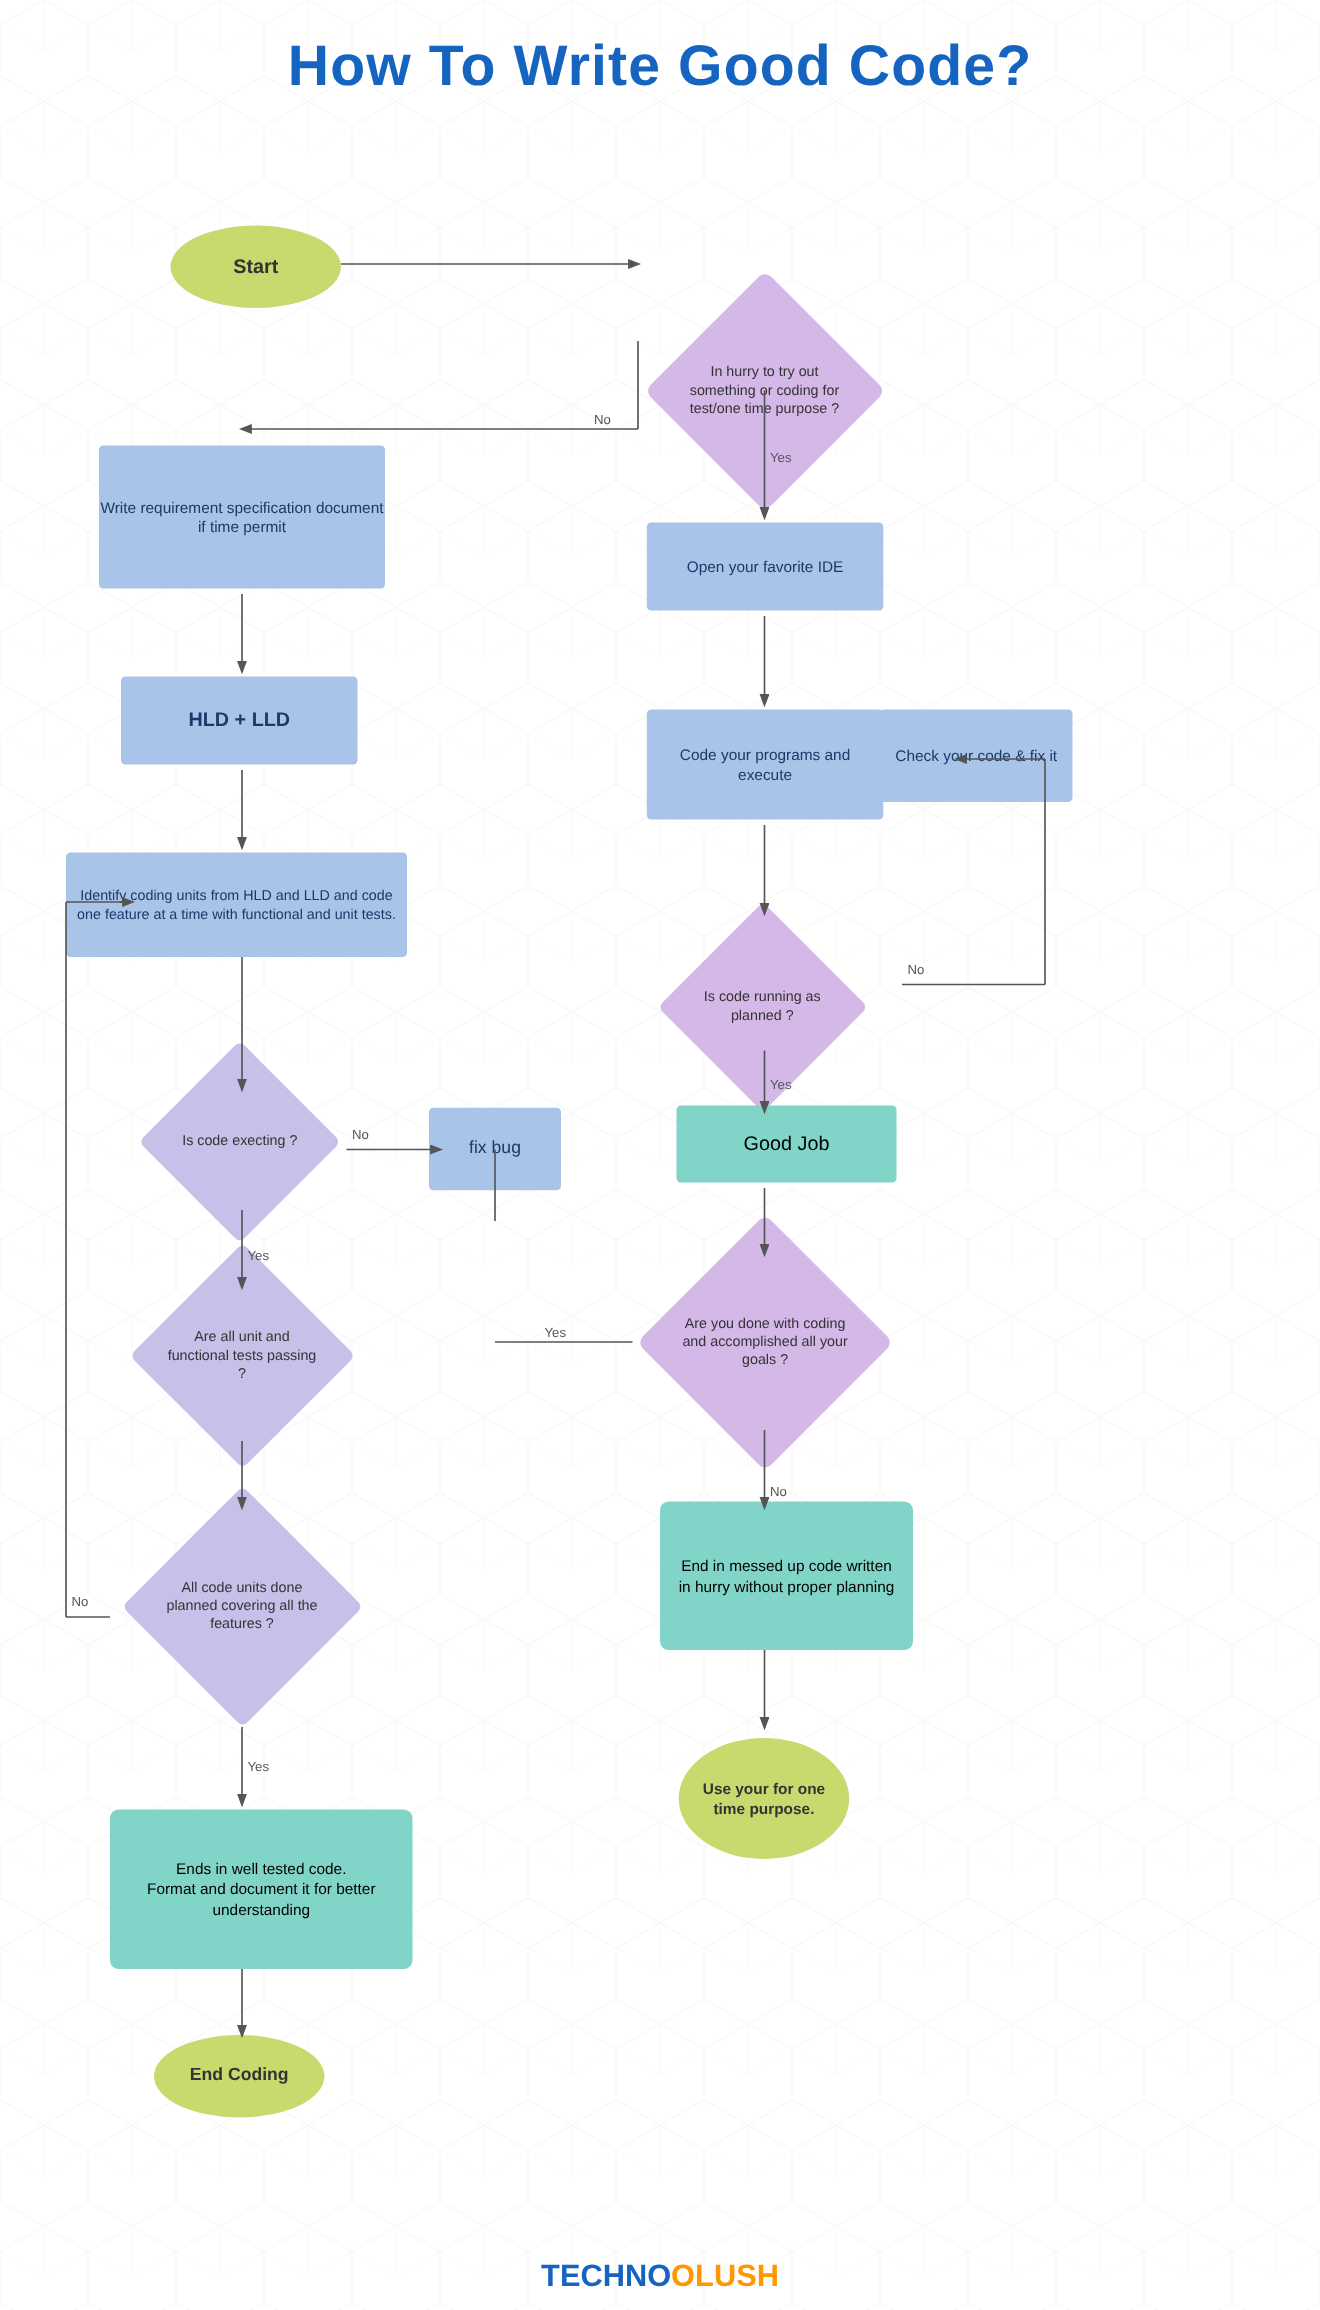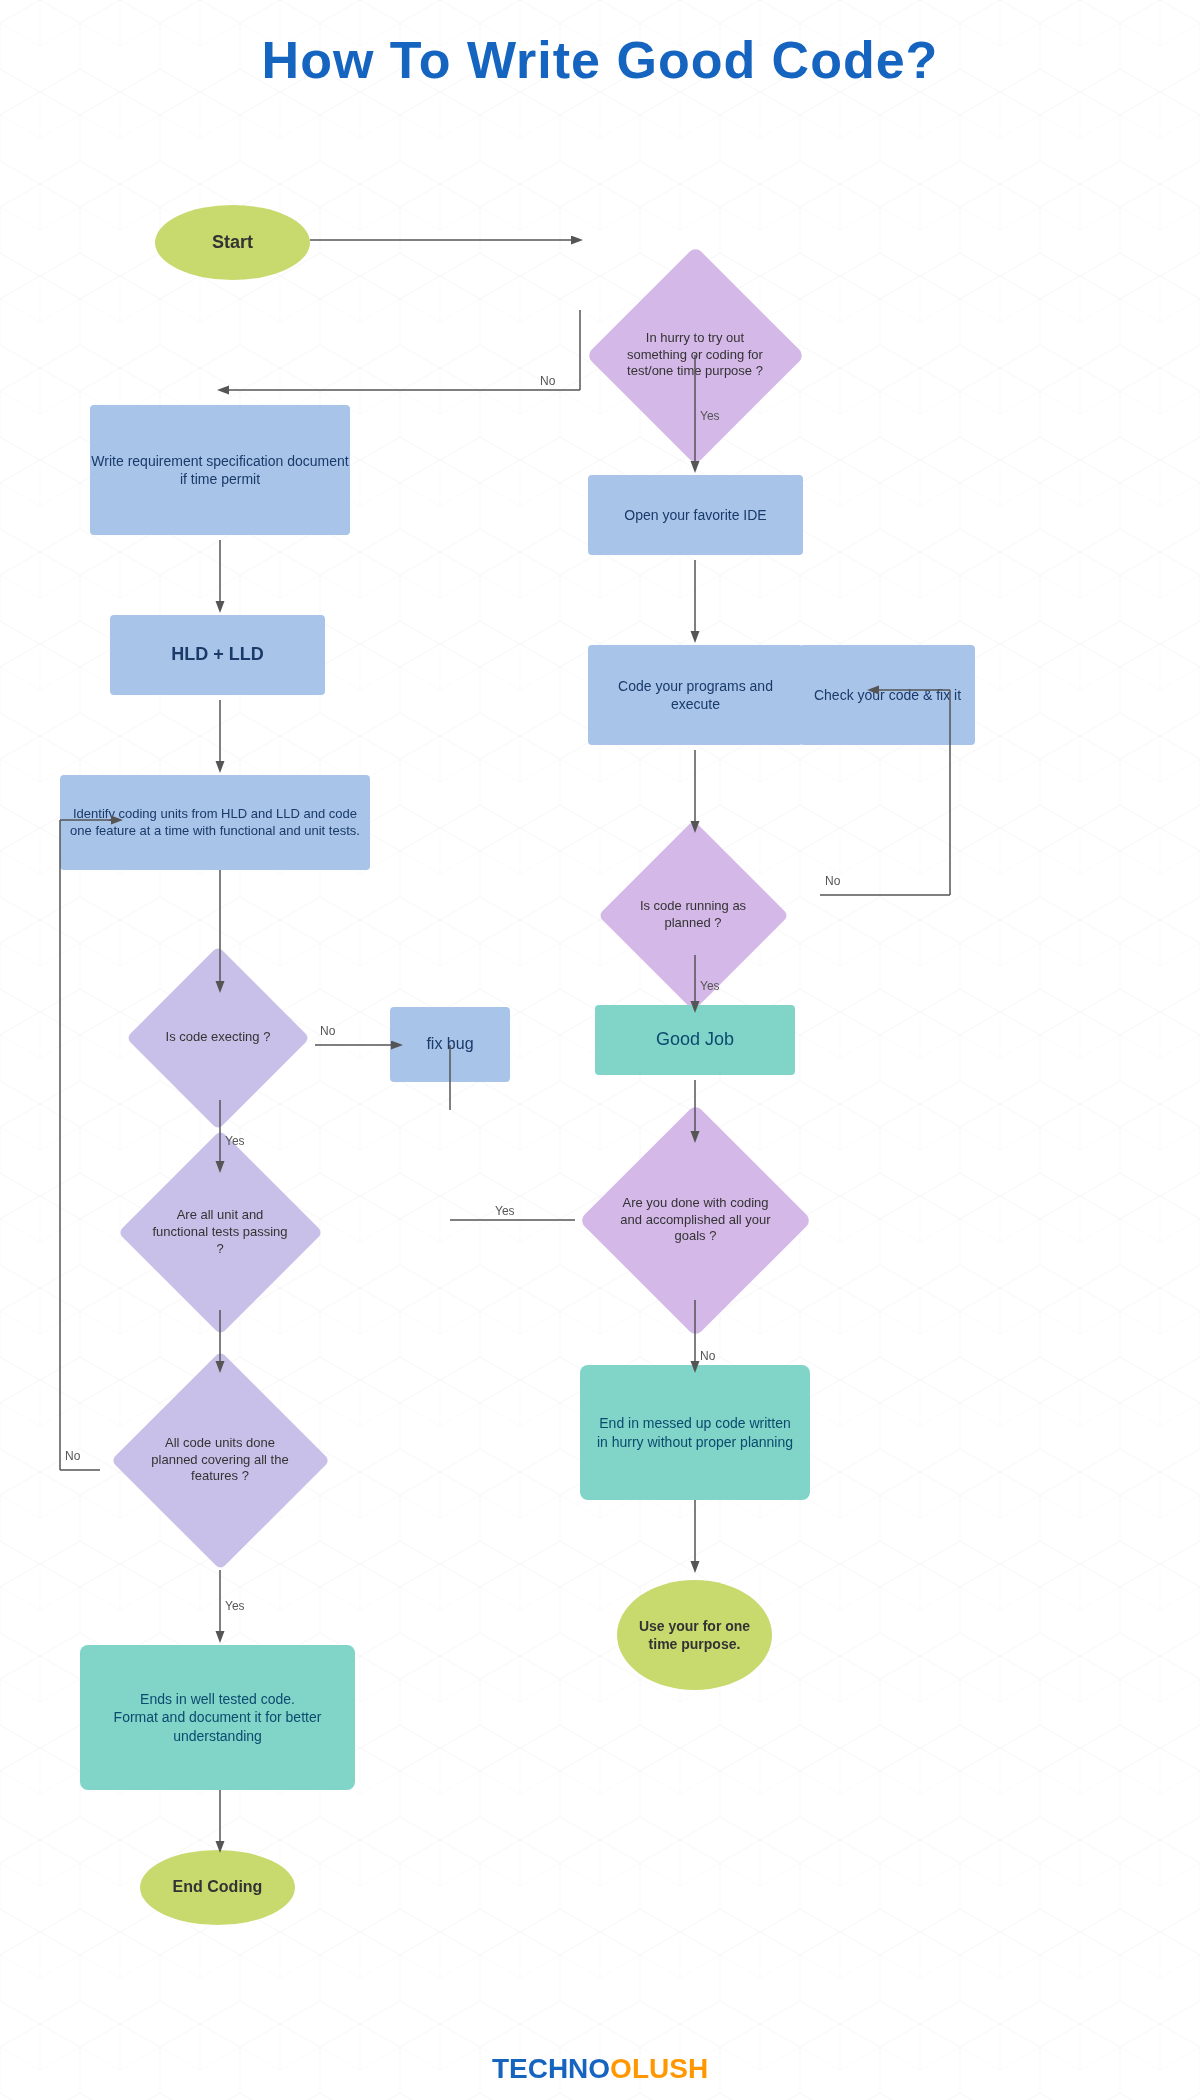--- a/index.html
+++ b/index.html
@@ -60,23 +60,24 @@
 
     .rect-blue {
       background: #a8c4e8;
       color: #1a3a6a;
       border-radius: 4px;
       font-size: 14px;
     }
 
     .rect-teal {
       background: #80d4c8;
-      color: #0c4a6e;
+      color: #000000;
       border-radius: 4px;
       font-size: 14px;
+      margin-left: 20px;
     }
 
     .diamond-container {
       position: absolute;
       display: flex;
       align-items: center;
       justify-content: center;
     }
 
     .diamond {
@@ -251,21 +252,21 @@
     </div>
 
     <div class="shape rect-blue" style="left:90px; top:295px; width:260px; height:130px; ">Write requirement specification document if time permit</div>
 
     <div class="shape rect-blue" style="left:588px; top:365px; width:215px; height:80px; padding:20px;">Open your favorite IDE</div>
 
     <div class="shape rect-blue" style="left:110px; top:505px; width:215px; height:80px; font-size:18px; font-weight:bold;">HLD + LLD</div>
 
     <div class="shape rect-blue" style="left:588px; top:535px; width:215px; height:100px; padding:10px;">Code your programs and execute</div>
 
-    <div class="shape rect-blue" style="left:800px; top:535px; width:175px; height:100px; padding:10px;">Check  your code &amp; fix it</div>
+    <div class="shape rect-blue" style="left:800px; top:535px; width:175px; height:84px; padding:10px;">Check  your code &amp; fix it</div>
 
     <div class="shape rect-blue" style="left:60px; top:665px; width:310px; height:95px; padding:10px; font-size:13px;">Identify coding units from HLD and LLD and code one feature at a time with functional and unit tests.</div>
 
     <div class="diamond-container" style="left:568px; top:720px; width:250px; height:170px;">
       <div class="diamond diamond-purple" style="width:135px; height:135px; border-radius:6px;"></div>
       <div class="diamond-text" style="font-size:13px; width:145px;">Is code running as planned ?</div>
     </div>
 
     <div class="diamond-container" style="left:98px; top:845px; width:240px; height:165px;">
       <div class="diamond diamond-lavender" style="width:130px; height:130px; border-radius:6px;"></div>

